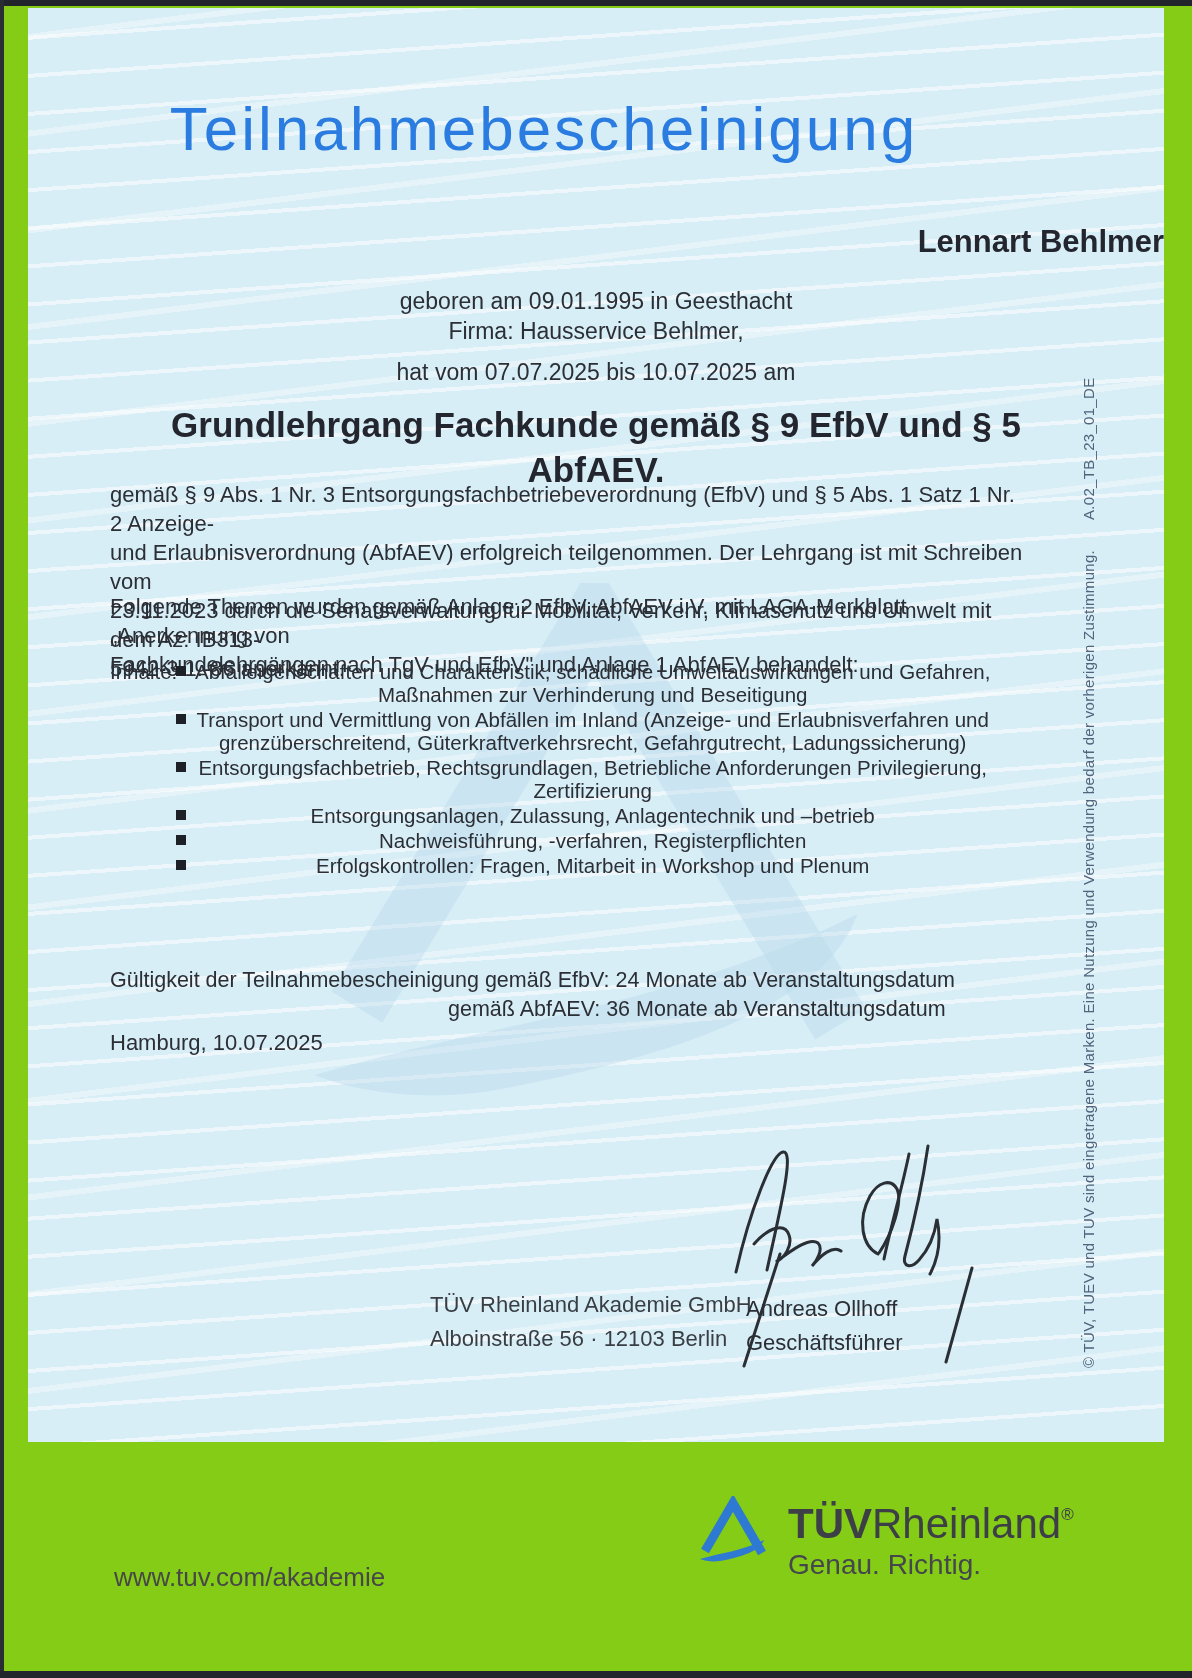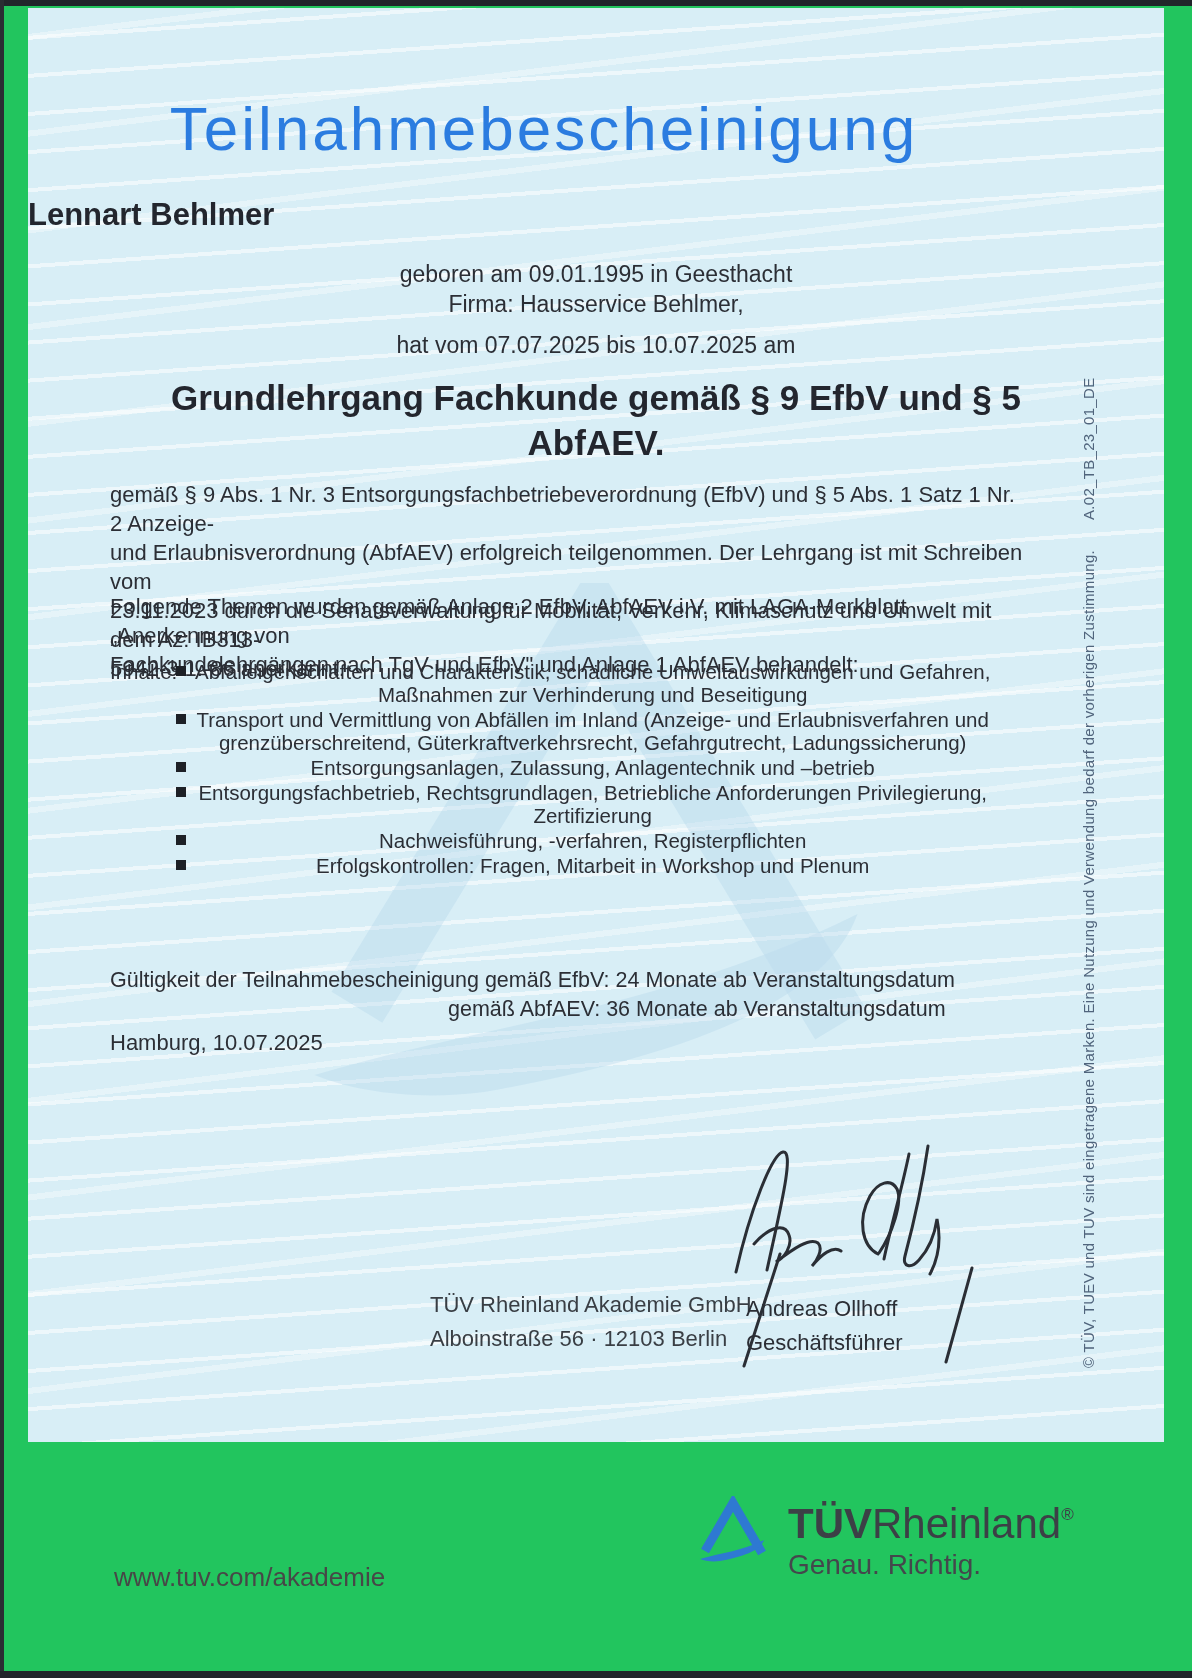--- a/index.html
+++ b/index.html
@@ -1,37 +1,37 @@
 <!DOCTYPE html>
 <html><head>
 <meta charset="utf-8">
 <style>
   html,body{margin:0;padding:0;background:#555;}
   .page{
-    position:relative;width:1192px;height:1678px;background:#22c55e;
+    position:relative;width:1192px;height:1678px;background:#84cc16;
     font-family:"Liberation Sans","DejaVu Sans",sans-serif;overflow:hidden;
   }
   .scan-edge-top{position:absolute;left:0;top:0;width:100%;height:6px;background:#22252b;}
   .scan-edge-bottom{position:absolute;left:0;bottom:0;width:100%;height:7px;background:#22252b;}
   .scan-edge-left{position:absolute;left:0;top:0;width:4px;height:100%;background:#2a2d33;}
 
   .panel{
     position:absolute;left:28px;top:8px;width:1136px;height:1434px;
     background:
       repeating-linear-gradient(-4deg, rgba(255,255,255,0) 0 34px, rgba(255,255,255,.55) 34px 38px),
       repeating-linear-gradient(-7deg, rgba(255,255,255,0) 0 90px, rgba(255,255,255,.35) 90px 96px),
       #d8eef6;
   }
   .watermark{position:absolute;left:265px;top:575px;opacity:.55;pointer-events:none;}
 
   .doc-title{
     margin:88px 104px 0 0;text-align:center;
     font-size:62px;letter-spacing:3px;color:#2b7ce0;font-weight:400;line-height:1.05;
   }
-  .name{margin-top:36px;text-align:left;font-size:31px;font-weight:700;color:#23262e;}
+  .name{margin-top:63px;text-align:right;font-size:31px;font-weight:700;color:#23262e;}
   .sub{margin-top:26px;text-align:center;font-size:23px;line-height:30px;color:#2b2e35;white-space:pre-line;}
   .attend{margin-top:13px;text-align:center;font-size:23px;color:#2b2e35;}
   .course{
     margin:16px 60px 0 60px;text-align:center;font-size:35px;font-weight:700;
     line-height:45px;color:#23262e;white-space:pre-line;
   }
   .bodytext{position:absolute;left:82px;right:132px;font-size:22px;line-height:29px;color:#2b2e35;white-space:pre-line;}
   .p1{top:472px;}
   .p2{top:584px;}
 
@@ -105,23 +105,23 @@
     <div class="bodytext p2">Folgende Themen wurden gemäß Anlage 2 EfbV, AbfAEV i.V. mit LAGA-Merkblatt „Anerkennung von
 Fachkundelehrgängen nach TgV und EfbV" und Anlage 1 AbfAEV behandelt:</div>
 
     <div class="topics">
       <div class="topics-label">Inhalte:</div>
       <ul class="topics-list">
         <li>Abfalleigenschaften und Charakteristik, schädliche Umweltauswirkungen und Gefahren,
 Maßnahmen zur Verhinderung und Beseitigung</li>
         <li>Transport und Vermittlung von Abfällen im Inland (Anzeige- und Erlaubnisverfahren und
 grenzüberschreitend, Güterkraftverkehrsrecht, Gefahrgutrecht, Ladungssicherung)</li>
-        <li>Entsorgungsanlagen, Zulassung, Anlagentechnik und –betrieb</li>
         <li>Entsorgungsfachbetrieb, Rechtsgrundlagen, Betriebliche Anforderungen Privilegierung,
 Zertifizierung</li>
+        <li>Entsorgungsanlagen, Zulassung, Anlagentechnik und –betrieb</li>
         <li>Nachweisführung, -verfahren, Registerpflichten</li>
         <li>Erfolgskontrollen: Fragen, Mitarbeit in Workshop und Plenum</li>
       </ul>
     </div>
 
     <div class="validity">
       <div class="l1">Gültigkeit der Teilnahmebescheinigung gemäß EfbV: 24 Monate ab Veranstaltungsdatum</div>
       <div class="l2">gemäß AbfAEV: 36 Monate ab Veranstaltungsdatum</div>
     </div>
 

